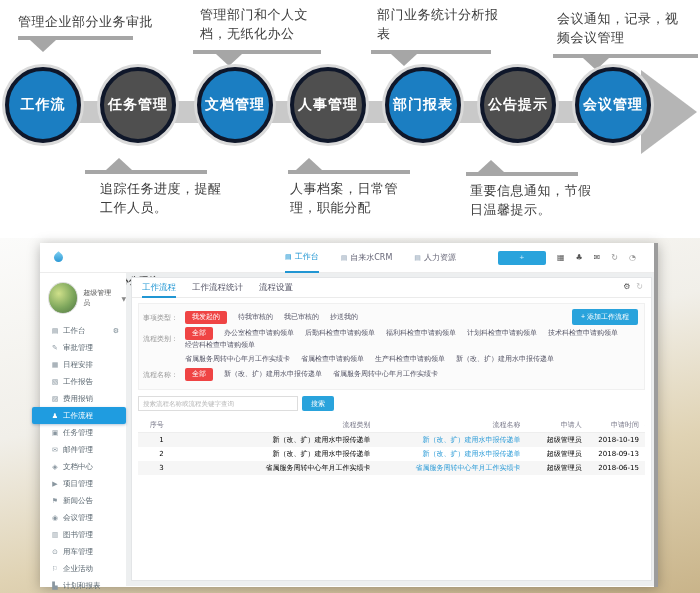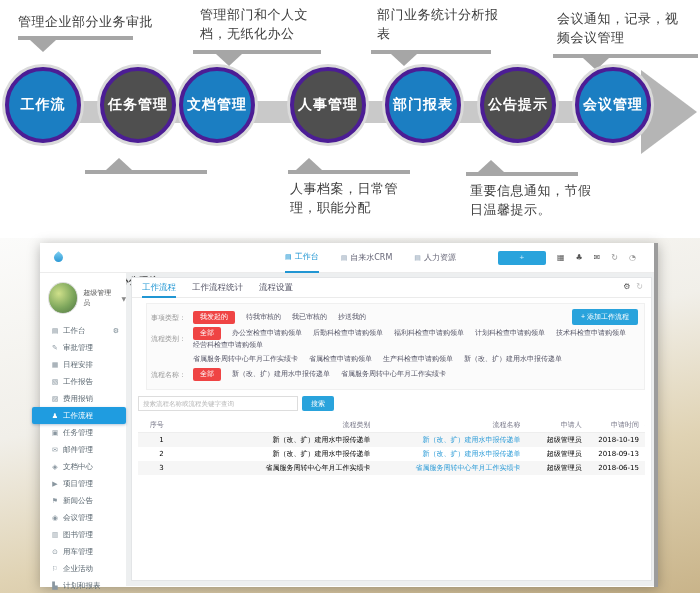--- a/index.html
+++ b/index.html
@@ -8,21 +8,21 @@
   .stage { position:relative; width:700px; height:593px; overflow:hidden; background:#fff;padding-left:40px; }
 
   
   .flow { position:absolute; left:0; top:0; width:700px; height:238px; background:#fff; }
   .c-text { position:absolute; font-size:13px; color:#3c3c3c; line-height:1.45; letter-spacing:.5px; }
   .c-bar { position:absolute; height:4px; background:#a6a6a6; }
   .tri-down { position:absolute; width:0; height:0; border-left:13px solid transparent; border-right:13px solid transparent; border-top:12px solid #a6a6a6; }
   .tri-up { position:absolute; width:0; height:0; border-left:13px solid transparent; border-right:13px solid transparent; border-bottom:12px solid #a6a6a6; }
   .band { position:absolute; left:48px; top:101px; width:595px; height:22px; background:#c9c9c9; }
   .arrow-head { position:absolute; left:641px; top:70px; width:0; height:0; border-top:42px solid transparent; border-bottom:42px solid transparent; border-left:56px solid #b5b5b5; }
-  .step { position:absolute; top:67px; width:76px; height:76px; border-radius:50%; border:4px solid #4c1d95; box-shadow:0 0 0 3px #dadada; display:flex; align-items:center; justify-content:center; color:#fff; font-size:14px; font-weight:bold; letter-spacing:1px; z-index:2; }
+  .step { position:absolute; top:67px; width:76px; height:76px; border-radius:50%; border:4px solid #0f172a; box-shadow:0 0 0 3px #dadada; display:flex; align-items:center; justify-content:center; color:#fff; font-size:14px; font-weight:bold; letter-spacing:1px; z-index:2; }
   .step.blue { background:#1b7ec2; }
   .step.dark { background:#4f4f4f; }
 
   
   .shot { position:absolute; left:0; top:238px; width:700px; height:355px;
           background:linear-gradient(168deg,#fbfbfa 0%,#f1efe9 40%,#e0d3b4 68%,#c9b48a 100%); }
   .app { position:absolute; left:40px; top:5px; width:618px; height:344px; background:#fff;
          box-shadow:0 2px 12px rgba(0,0,0,.28); }
   .win-scroll { position:absolute; right:0; top:0; width:4px; height:100%; background:#9c9c9c; z-index:9; }
 
@@ -56,21 +56,21 @@
   .side-item.active .si { color:#fff; }
 
   .main { flex:1; margin:4px 6px 5px 5px; background:#fff; border:1px solid #e3e5e7; position:relative; overflow:hidden; }
   .tabbar { display:flex; gap:16px; padding:0 0 0 10px; height:20px; border-bottom:1px solid #ebebeb; position:relative; }
   .tab { font-size:8.5px; color:#556; height:20px; line-height:18px; cursor:pointer; }
   .tab.active { color:#2196d3; border-bottom:2px solid #2196d3; }
   .tab-icons { position:absolute; right:8px; top:4px; display:flex; gap:6px; }
   .tab-icons span { font-size:8px; cursor:pointer; }
   .gear-dark { color:#555; } .refresh-light { color:#c0c0c0; }
 
-  .filter-panel { margin:5px 6px 0 14px; background:#fbfbfb; border:1px solid #f0f0f0; padding:4px 6px 5px 4px; position:relative; }
+  .filter-panel { margin:5px 6px 0 6px; background:#fbfbfb; border:1px solid #f0f0f0; padding:4px 6px 5px 4px; position:relative; }
   .f-row { display:flex; align-items:center; margin:3px 0; }
   .f-label { width:42px; min-width:42px; font-size:7px; color:#999; }
   .chips { display:flex; align-items:center; flex-wrap:wrap; }
   .chip { font-size:7px; color:#556; margin-right:11px; cursor:pointer; white-space:nowrap; line-height:11px; }
   .chip.active { background:#ef4444; color:#fff; padding:1px 7px; border-radius:2px; }
   .wrap-line { padding-left:42px; margin-top:1px; }
   .add-btn { position:absolute; right:6px; top:5px; background:#29a3dc; color:#fff; border:none; font-size:7px; padding:3px 9px; border-radius:2px; cursor:pointer; }
 
   .search-row { display:flex; margin:6px 6px 0 6px; }
   .search-input { width:160px; height:15px; border:1px solid #ddd; font-size:6.5px; padding:0 4px; color:#555; background:#fff; }
@@ -110,38 +110,39 @@
 
     <div class="band"></div>
     <div class="arrow-head"></div>
 
     <div class="step blue" style="left:5px;">
         <span>工作流</span>
       </div>
     <div class="step dark" style="left:100px;">
         <span>任务管理</span>
       </div>
-    <div class="step blue" style="left:179px;">
+    <div class="step blue" style="left:197px;">
         <span>文档管理</span>
       </div>
     <div class="step dark" style="left:290px;">
         <span>人事管理</span>
       </div>
     <div class="step blue" style="left:385px;">
         <span>部门报表</span>
       </div>
     <div class="step dark" style="left:480px;">
         <span>公告提示</span>
       </div>
     <div class="step blue" style="left:575px;">
         <span>会议管理</span>
       </div>
 
     <div class="tri-up" style="left:106px;top:158px;"></div>
     <div class="c-bar" style="left:85px;top:170px;width:122px;"></div>
+    <div class="c-text" style="left:100px;top:180px;width:125px;">追踪任务进度，提醒工作人员。</div>
 
     <div class="tri-up" style="left:296px;top:158px;"></div>
     <div class="c-bar" style="left:288px;top:170px;width:122px;"></div>
     <div class="c-text" style="left:290px;top:180px;width:118px;">人事档案，日常管理，职能分配</div>
 
     <div class="tri-up" style="left:478px;top:160px;"></div>
     <div class="c-bar" style="left:466px;top:172px;width:112px;"></div>
     <div class="c-text" style="left:470px;top:182px;width:125px;">重要信息通知，节假日温馨提示。</div>
   </section>
 

